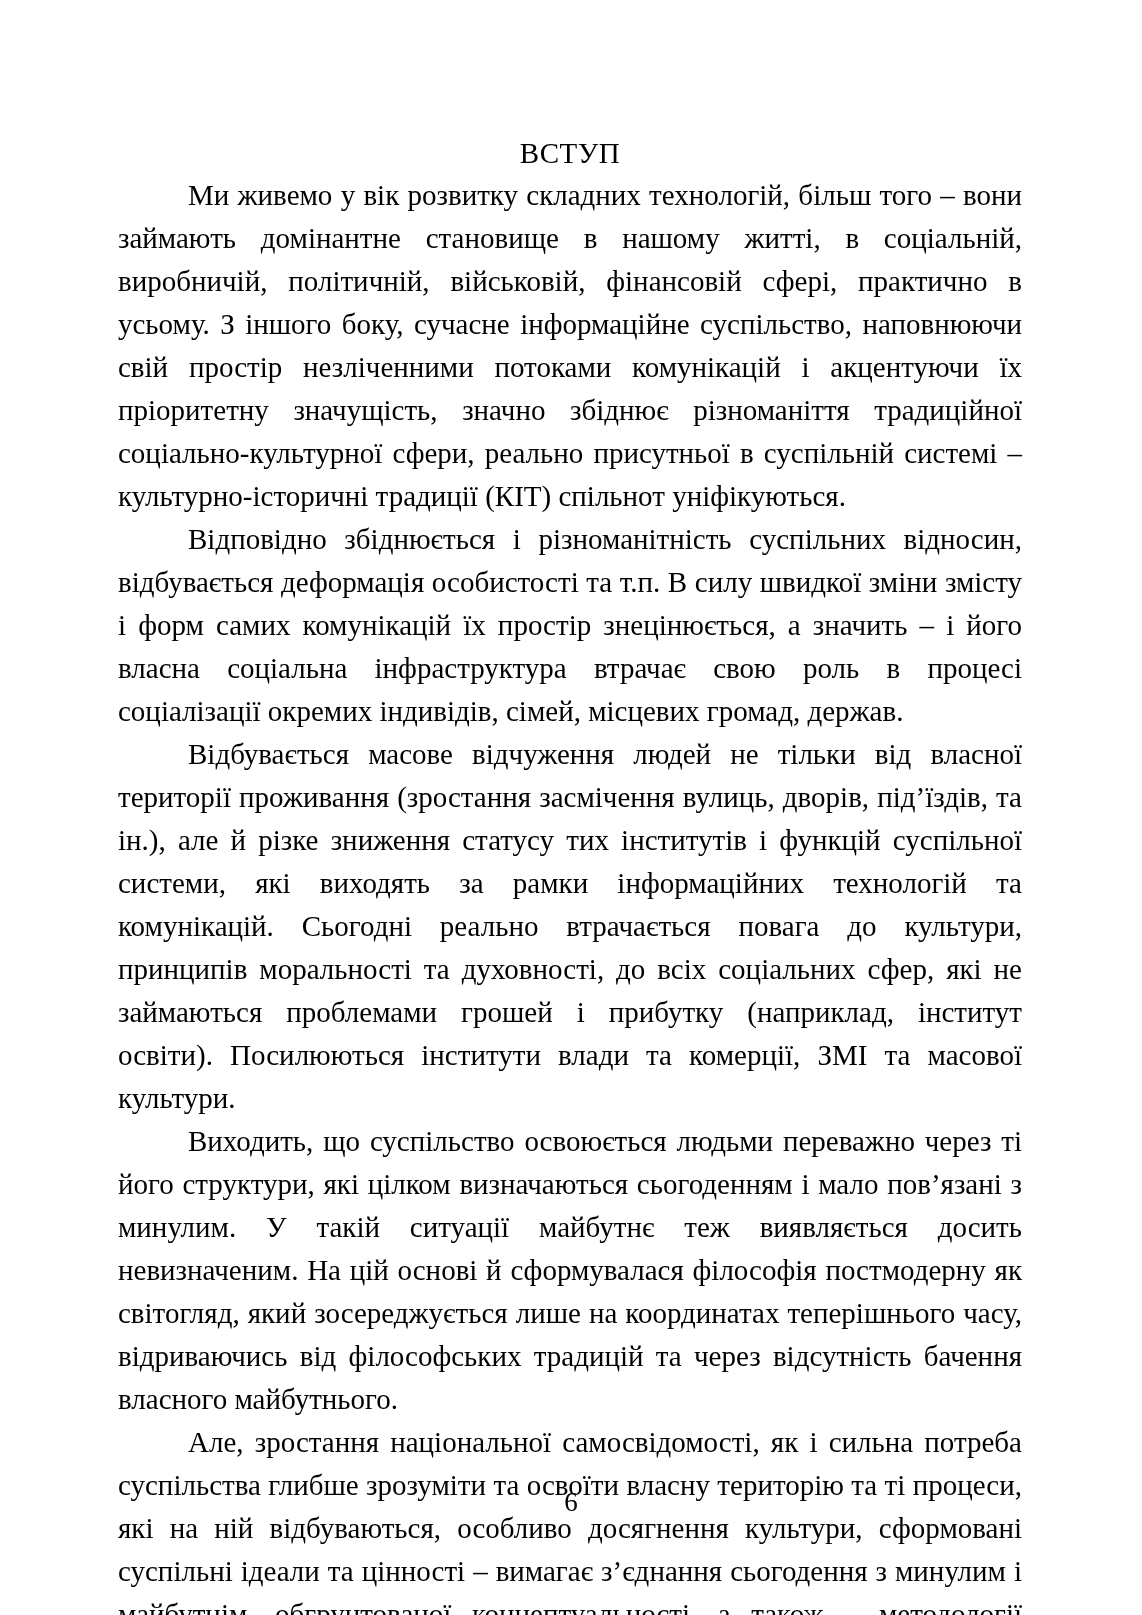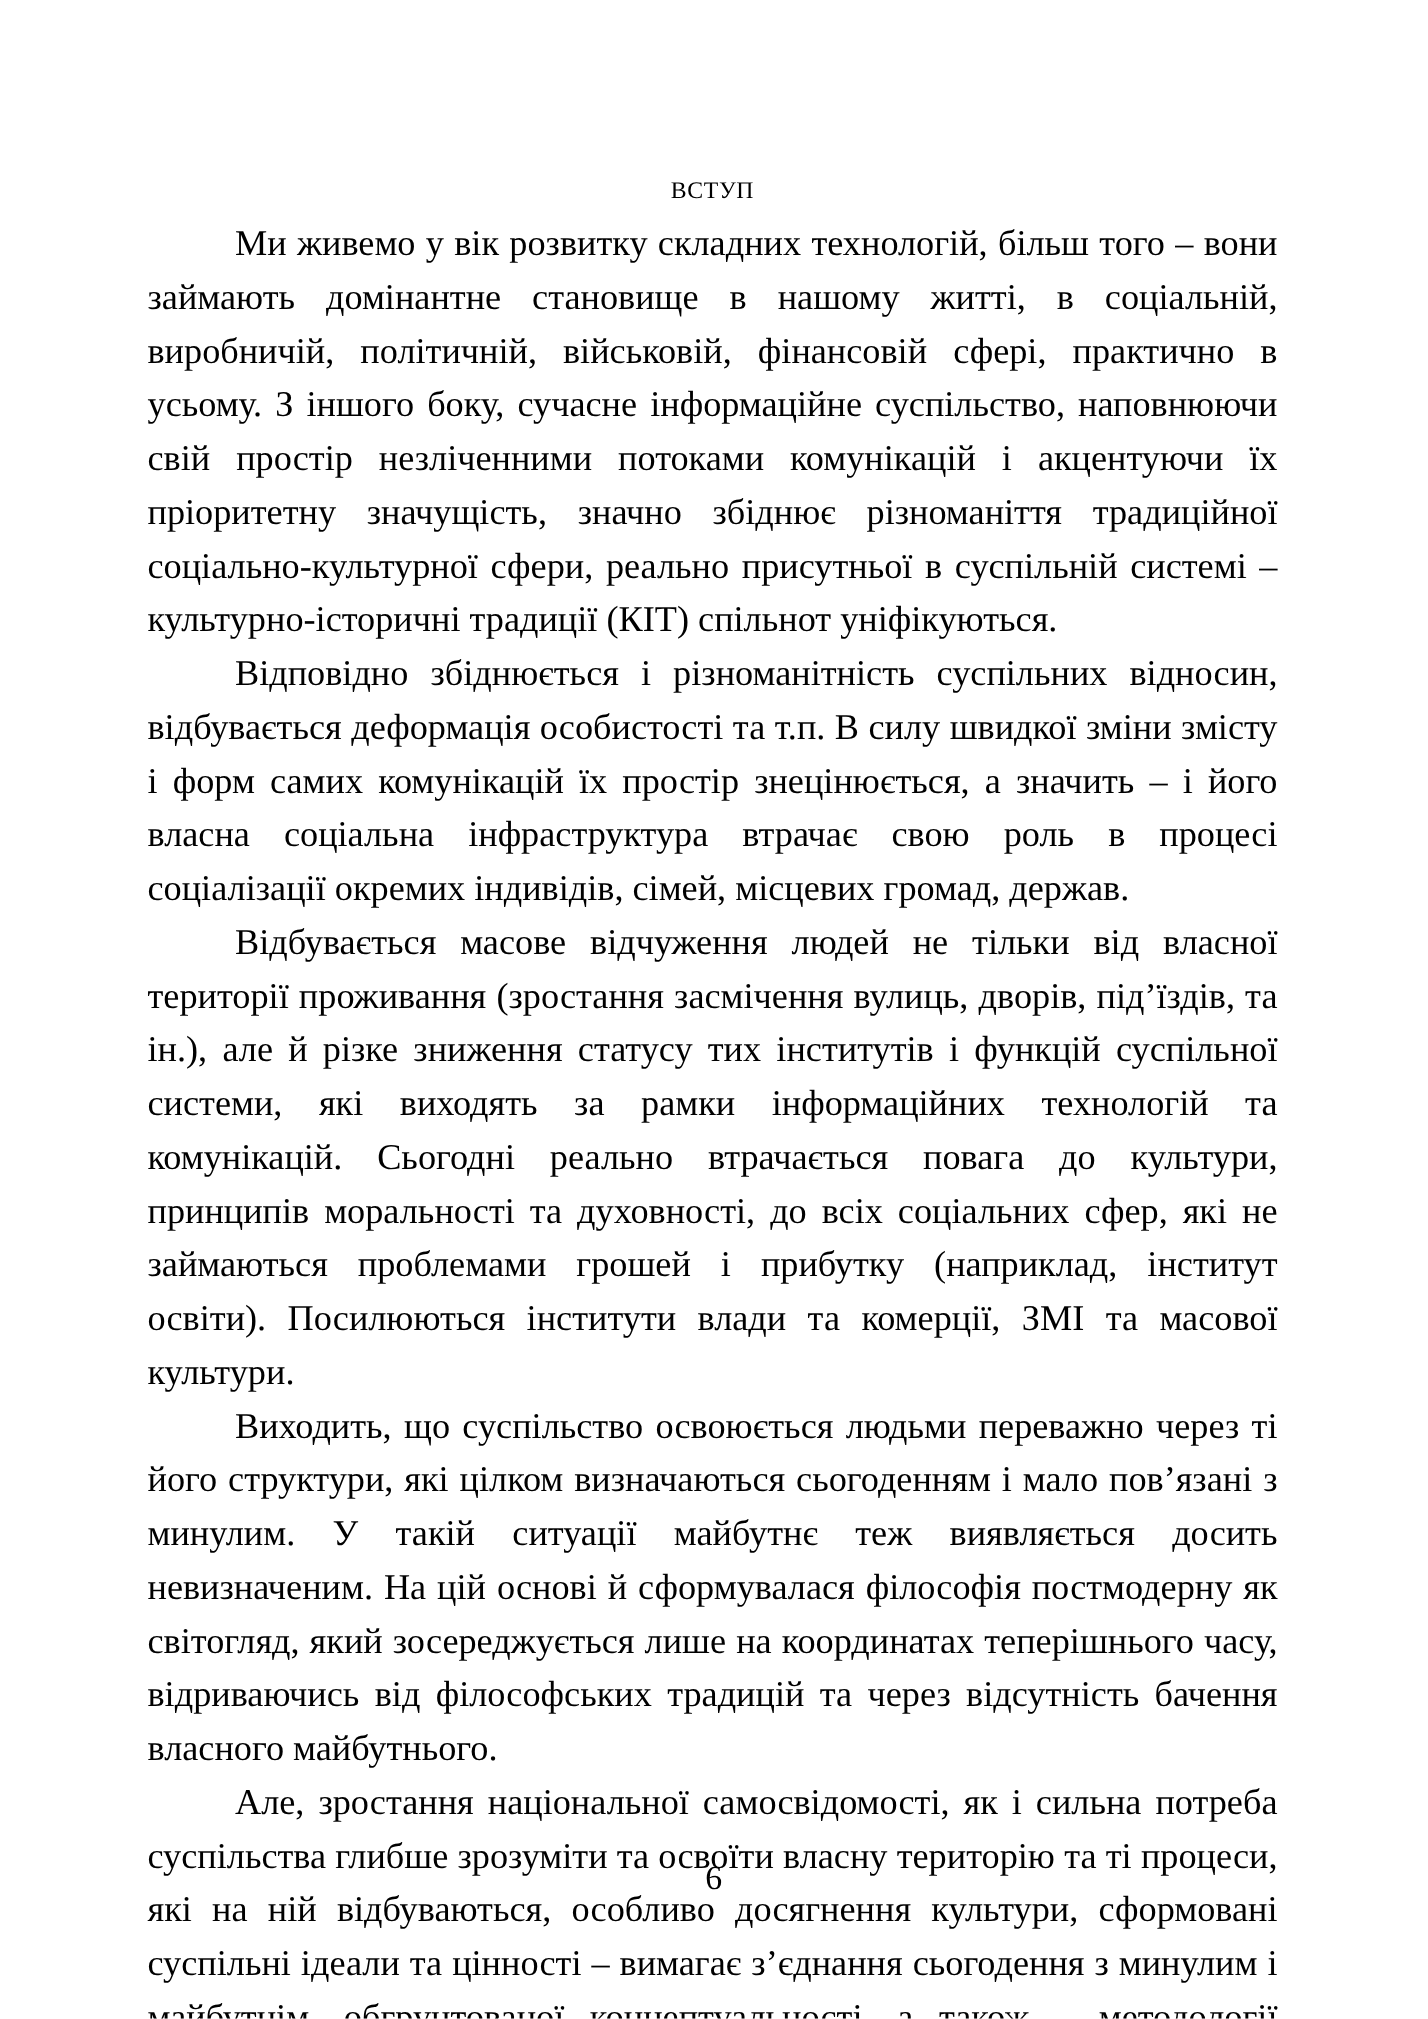--- a/index.html
+++ b/index.html
@@ -18,21 +18,21 @@
     color: #000000;
   }
   .content {
     position: absolute;
     left: 118px;
     top: 132px;
     width: 904px;
   }
   .doc-title {
     text-align: center;
-    font-size: 19px;
+    font-size: 29px;
     line-height: 42px;
     letter-spacing: 0.5px;
     margin: 0 0 0 0;
     font-weight: normal;
   }
   .para {
     text-align: justify;
     text-justify: inter-word;
     font-size: 29px;
     line-height: 43px;

